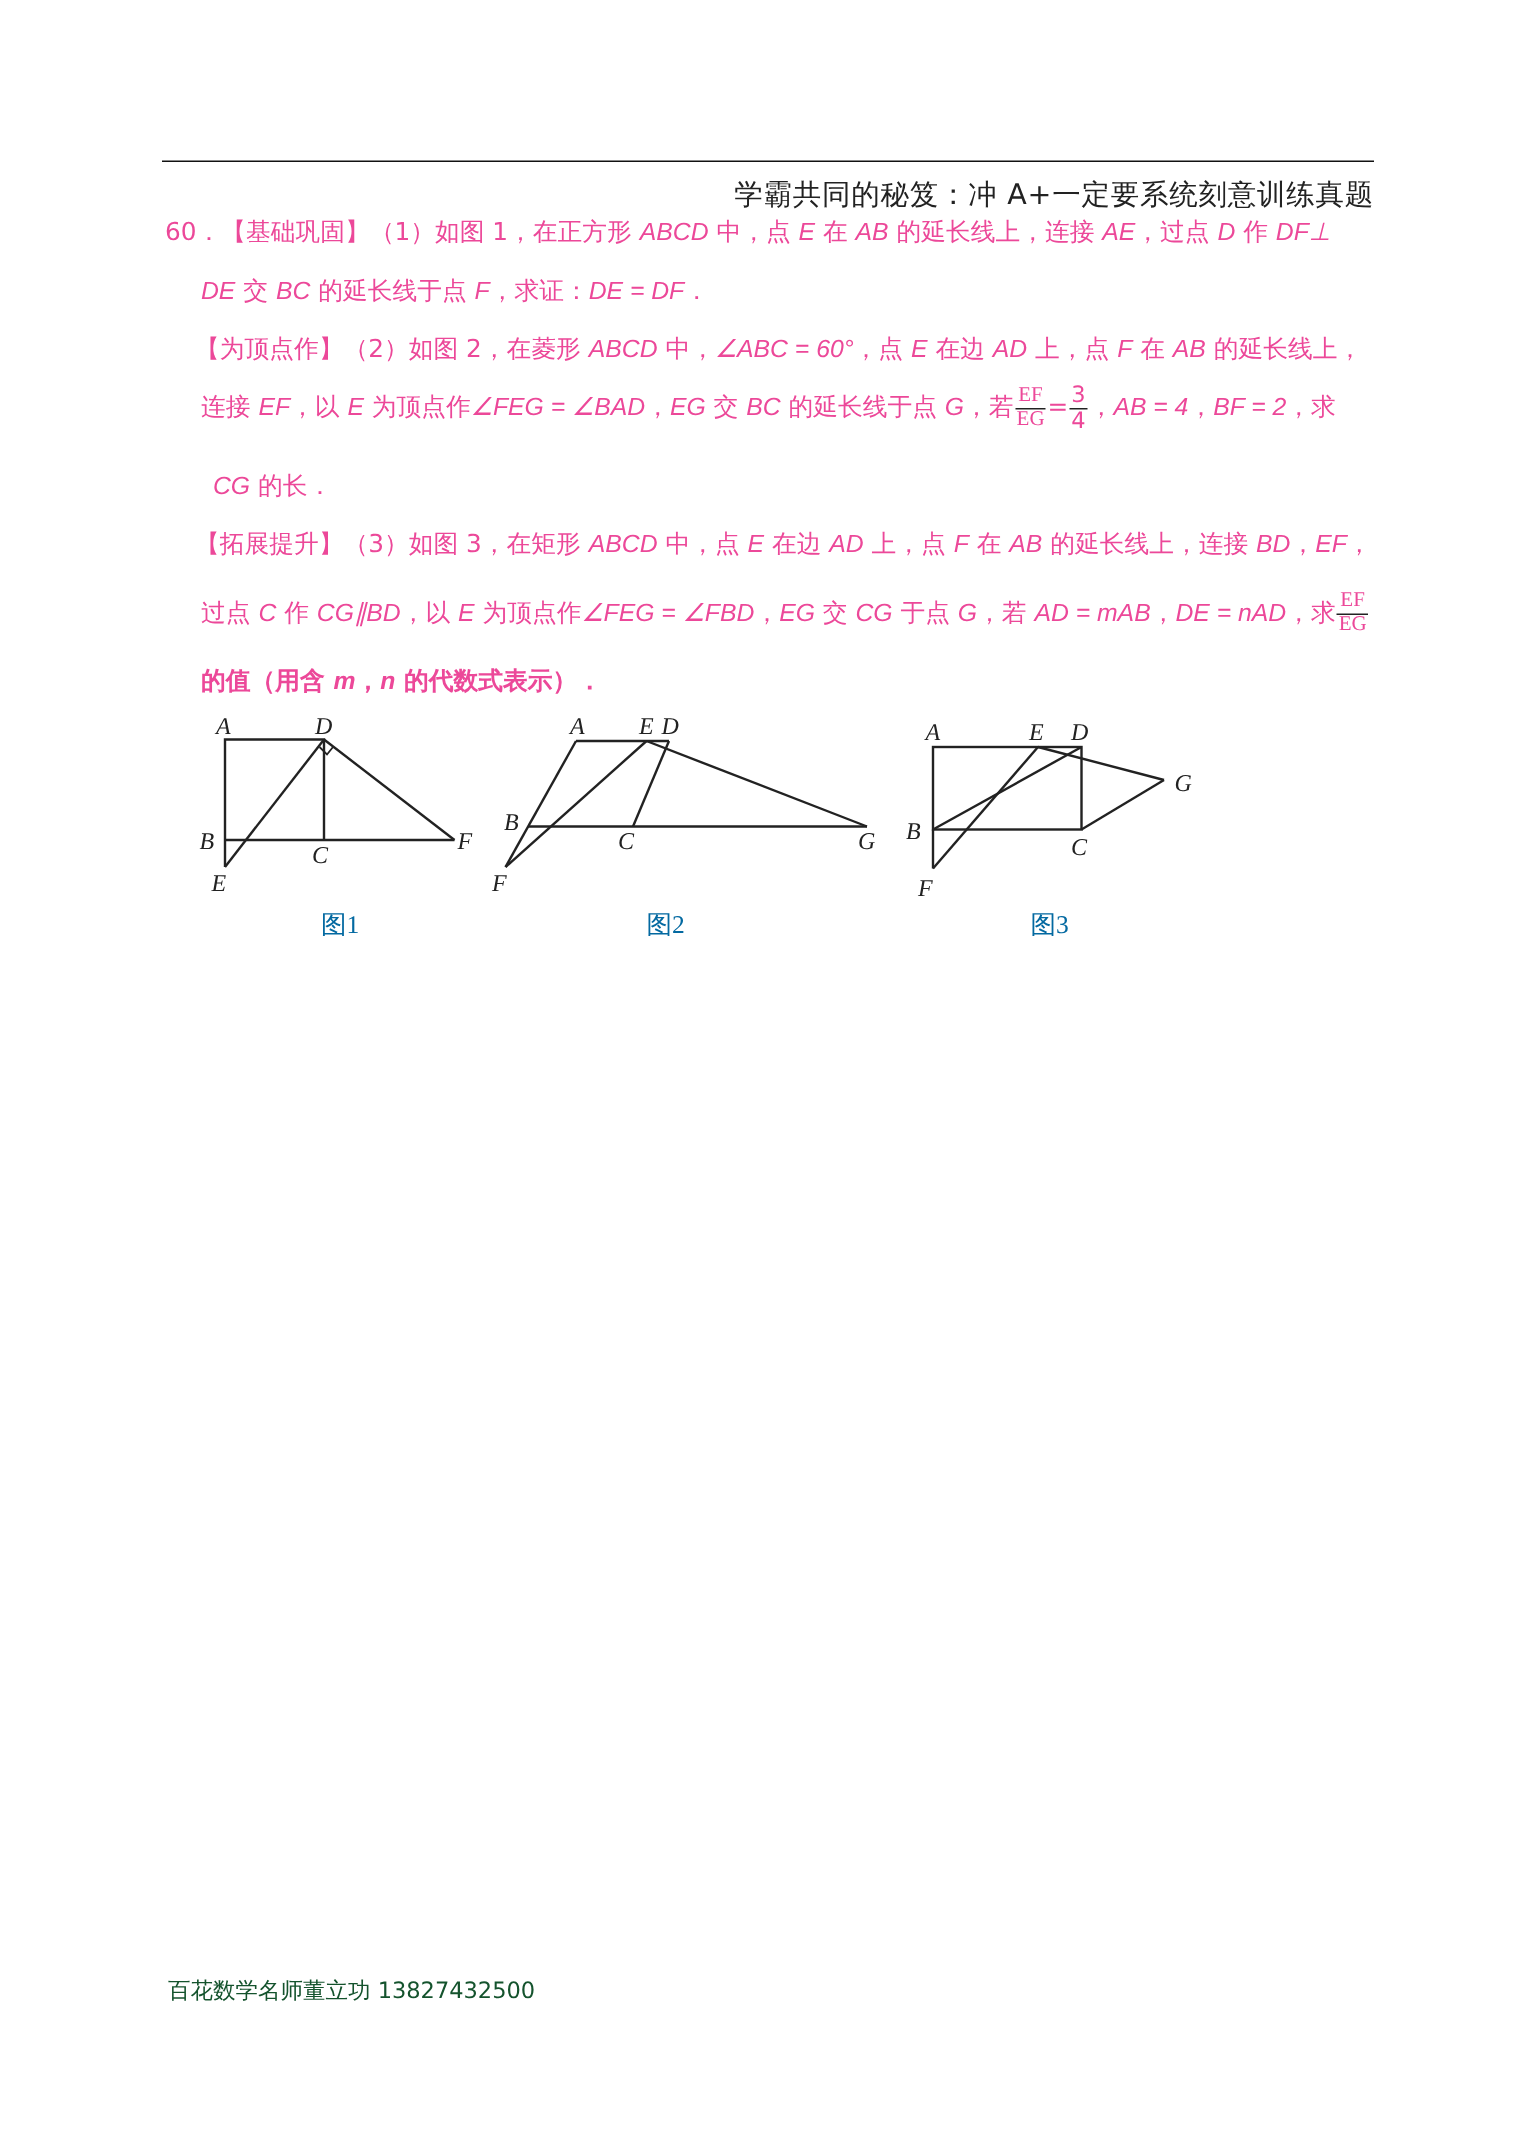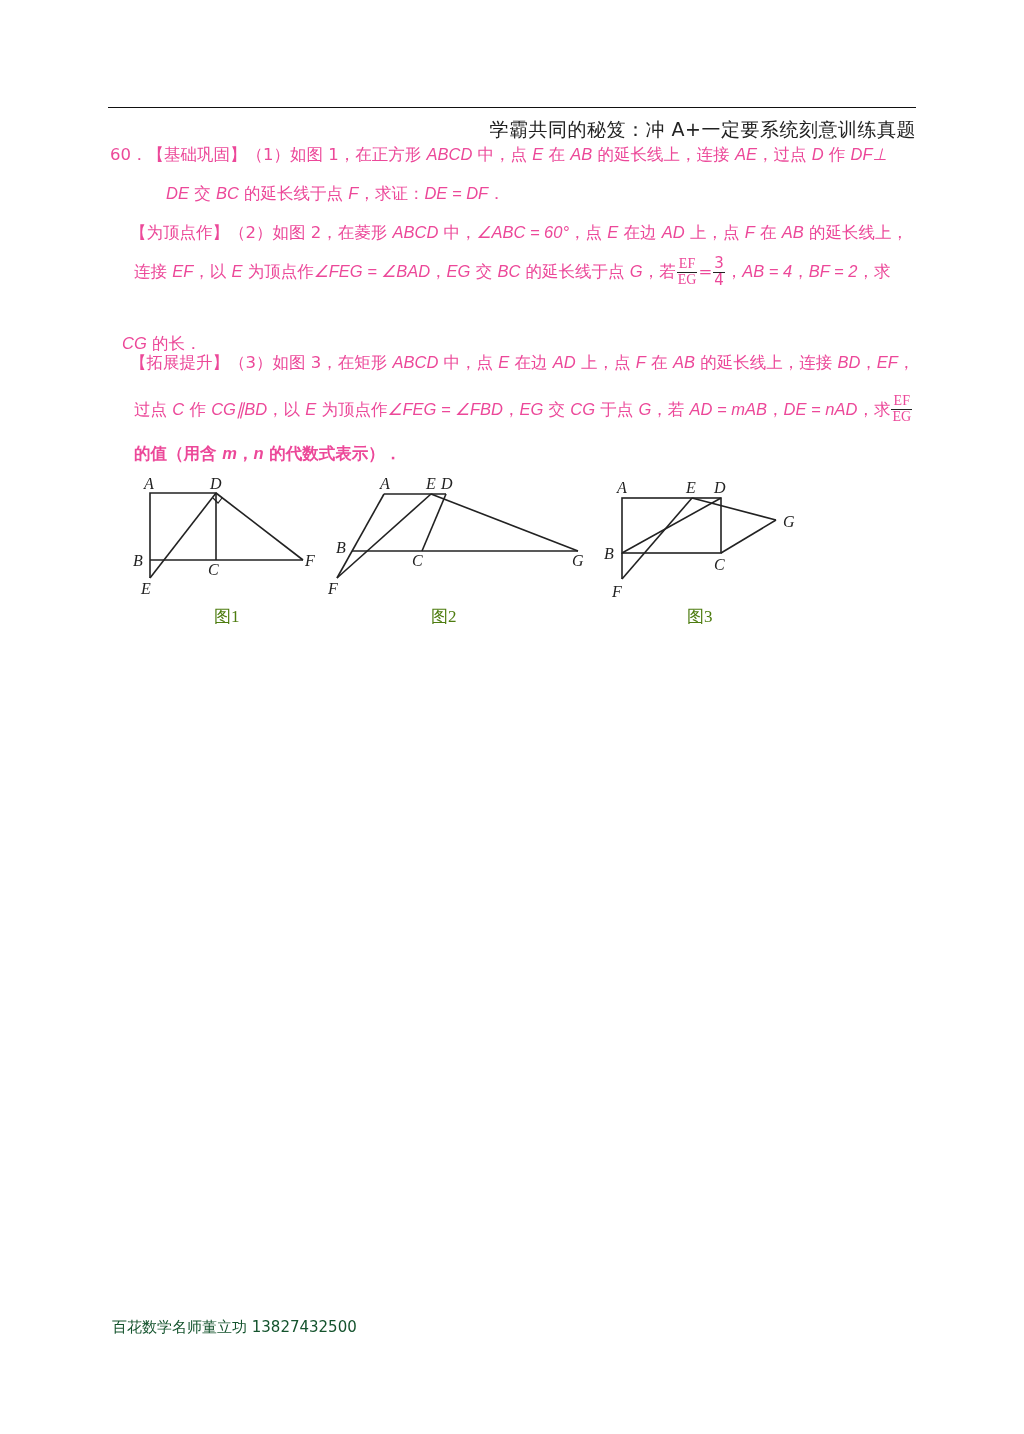--- a/index.html
+++ b/index.html
@@ -9,44 +9,44 @@
             font-size: 19px; color: #222; letter-spacing: 0.5px; margin-top: 31px; }
   .header-rule { position: absolute; left: 108px; top: 107px; width: 808px; height: 0;
                  border-top: 1.5px solid #111; }
   .line { position: absolute; font-size: 16.5px; white-space: nowrap; color: #ec4899; }
   .i { font-style: italic; font-family: "Liberation Sans", sans-serif; }
   .frac { display: inline-block; vertical-align: middle; text-align: center;
           font-family: "Liberation Serif", serif; font-size: 14px; line-height: 1.05; margin: 0 1px; }
   .frac .num { display: block; border-bottom: 1.2px solid #222; padding: 0 1px; }
   .frac .den { display: block; padding: 0 1px; }
   .figures { position: absolute; left: 0; top: 0; width: 1024px; height: 640px; pointer-events: none; }
-  .fig-caption { position: absolute; font-family: "Liberation Serif", serif; font-size: 17px; color: #4d7c0f; }
+  .fig-caption { position: absolute; font-family: "Liberation Serif", serif; font-size: 17px; color: #0369a1; }
   .footer { position: absolute; left: 112px; top: 1318px; font-size: 15px; color: #14532d; }
   svg text { font-family: "Liberation Serif", serif; font-style: italic; font-size: 16px; fill: #222; }
 </style>
 </head>
 <body>
 
 <div class="header">学霸共同的秘笈：冲 A+一定要系统刻意训练真题</div>
 <div class="header-rule"></div>
 
 <div class="line" style="left:110px; top:144px;">
   <span>60．</span><span>【基础巩固】</span><span>（1）如图 1，在正方形 </span><span class="i">ABCD</span><span> 中，点 </span><span class="i">E</span><span> 在 </span><span class="i">AB</span><span> 的延长线上，连接 </span><span class="i">AE</span><span>，过点 </span><span class="i">D</span><span> 作 </span><span class="i">DF⊥</span>
 </div>
-<div class="line" style="left:134px; top:183px;margin-left:32px;">
+<div class="line" style="left:134px; top:183px;">
   <span class="i">DE</span><span> 交 </span><span class="i">BC</span><span> 的延长线于点 </span><span class="i">F</span><span>，求证：</span><span class="i">DE = DF</span><span>．</span>
 </div>
 
 <div class="line" style="left:130px; top:222px;">
   <span>【为顶点作】</span><span>（2）如图 2，在菱形 </span><span class="i">ABCD</span><span> 中，</span><span class="i">∠ABC = 60°</span><span>，点 </span><span class="i">E</span><span> 在边 </span><span class="i">AD</span><span> 上，点 </span><span class="i">F</span><span> 在 </span><span class="i">AB</span><span> 的延长线上，</span>
 </div>
 <div class="line" style="left:134px; top:256px;">
   <span>连接 </span><span class="i">EF</span><span>，以 </span><span class="i">E</span><span> 为顶点作</span><span class="i">∠FEG = ∠BAD</span><span>，</span><span class="i">EG</span><span> 交 </span><span class="i">BC</span><span> 的延长线于点 </span><span class="i">G</span><span>，若</span><span class="frac"><span class="num">EF</span><span class="den">EG</span></span><span>=</span><span class="frac" style="font-family:'DejaVu Sans',sans-serif; font-size:15px;"><span class="num">3</span><span class="den">4</span></span><span>，</span><span class="i">AB = 4</span><span>，</span><span class="i">BF = 2</span><span>，求</span>
 </div>
-<div class="line" style="left:122px; top:313px;margin-top:20px;">
+<div class="line" style="left:142px; top:313px;">
   <span class="i">CG</span><span> 的长．</span>
 </div>
 
 <div class="line" style="left:130px; top:352px;">
   <span>【拓展提升】</span><span>（3）如图 3，在矩形 </span><span class="i">ABCD</span><span> 中，点 </span><span class="i">E</span><span> 在边 </span><span class="i">AD</span><span> 上，点 </span><span class="i">F</span><span> 在 </span><span class="i">AB</span><span> 的延长线上，连接 </span><span class="i">BD</span><span>，</span><span class="i">EF</span><span>，</span>
 </div>
 <div class="line" style="left:134px; top:394px;">
   <span>过点 </span><span class="i">C</span><span> 作 </span><span class="i">CG∥BD</span><span>，以 </span><span class="i">E</span><span> 为顶点作</span><span class="i">∠FEG = ∠FBD</span><span>，</span><span class="i">EG</span><span> 交 </span><span class="i">CG</span><span> 于点 </span><span class="i">G</span><span>，若 </span><span class="i">AD = mAB</span><span>，</span><span class="i">DE = nAD</span><span>，求</span><span class="frac" style="vertical-align:-6px;"><span class="num">EF</span><span class="den">EG</span></span>
 </div>
 <div class="line" style="left:134px; top:443px;font-weight:bold;">

